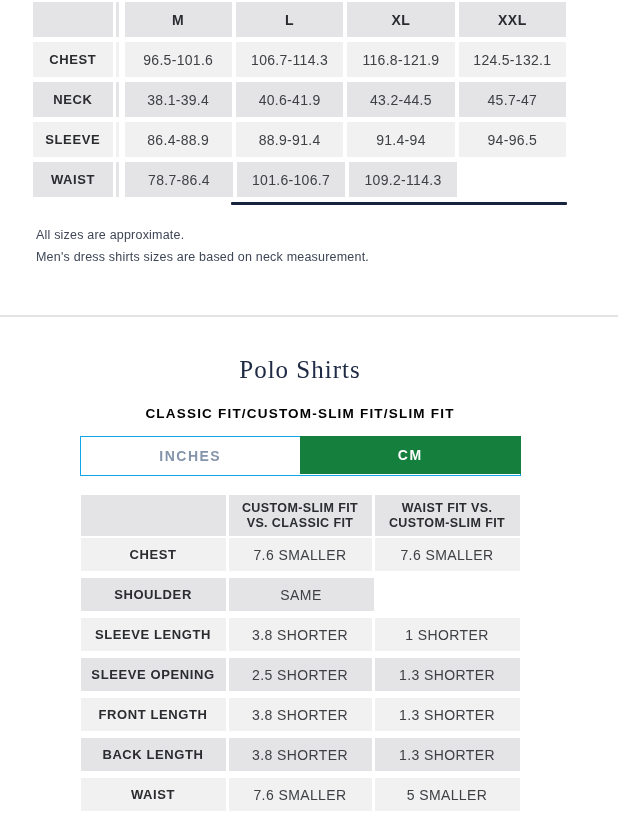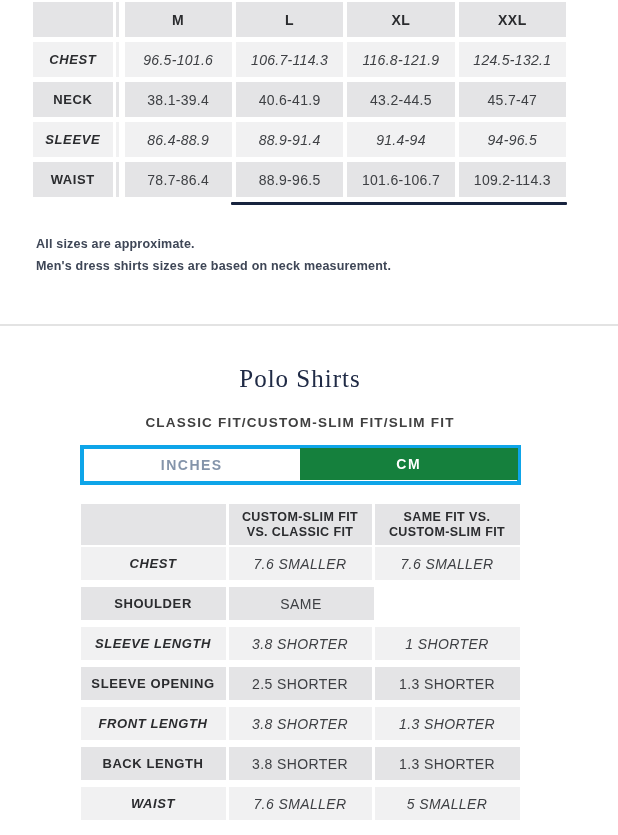--- a/index.html
+++ b/index.html
@@ -12,41 +12,41 @@
   .size-chart{margin:2px 0 0 33px;width:533px;}
   .t-row{display:flex;height:35px;margin-bottom:5px;}
   .cell{display:flex;align-items:center;justify-content:center;box-sizing:border-box;}
   .rowhead{width:80px;font-weight:bold;font-size:13px;letter-spacing:.6px;color:#2b2c2f;}
   .sliver{width:3px;margin:0 3px;}
   .colcell{width:108px;margin-left:4px;}
   .colcell.first{margin-left:3px;}
   .colhead{font-weight:bold;font-size:14px;letter-spacing:.5px;color:#2b2c2f;}
   .val{font-size:14px;letter-spacing:.3px;color:#3e4044;}
   .shade-dark{background:#e4e4e6;}
-  .shade-light{background:#f1f1f2;font-style:italic;}
+  .shade-light{background:#f1f1f2;}
   .scrollbar{width:336px;height:3px;margin:1px 0 0 198px;background:#17233e;border-radius:1px;}
   
-  .notes{margin:33px 0 0 36px;font-weight:bold;}
+  .notes{margin:24px 0 0 36px;}
   .notes p{margin:0 0 9px 0;font-size:12.5px;line-height:13px;color:#3e4656;letter-spacing:.2px;}
   
   .divider{height:0;border:none;border-top:2px solid #e3e3e3;margin:51px 0 0 0;width:618px;}
   
   .polo{width:600px;text-align:center;}
   .polo-title{
     font-family:"Liberation Serif", serif;font-weight:400;
     font-size:25px;line-height:34px;color:#202b46;letter-spacing:1px;
     margin:36px 0 0 0;
   }
   .polo-subtitle{
-    margin-top:19px;font-size:13.5px;font-weight:bold;letter-spacing:1.2px;color:#404040;
+    margin-top:19px;font-size:13.5px;font-weight:bold;letter-spacing:1.2px;color:#000000;
   }
   
   .toggle{
     position:relative;width:441px;height:40px;margin:15px auto 0 auto;
-    border:4px solid #0ea5e9;box-sizing:border-box;display:flex;
+    border:1px solid #0ea5e9;box-sizing:border-box;display:flex;
   }
   .toggle button{
     appearance:none;border:none;background:transparent;cursor:pointer;
     font-family:"Liberation Sans", sans-serif;
     width:50%;height:100%;display:flex;align-items:center;justify-content:center;
     font-size:14px;font-weight:bold;letter-spacing:1.5px;
   }
   .toggle .tab-inches{color:#8494aa;background:#ffffff;}
   .toggle .tab-cm{
     position:absolute;top:-1px;right:-1px;bottom:-1px;width:calc(50% + 1px);
@@ -102,21 +102,20 @@
     <div class="cell colcell first shade-light val">86.4-88.9</div>
     <div class="cell colcell shade-light val">88.9-91.4</div>
     <div class="cell colcell shade-light val">91.4-94</div>
     <div class="cell colcell shade-light val">94-96.5</div>
   </div>
 
   <div class="t-row">
     <div class="cell rowhead shade-dark">WAIST</div>
     <div class="sliver shade-dark"></div>
     <div class="cell colcell first shade-dark val">78.7-86.4</div>
-    <div class="cell colcell shade-dark val">88.9-96.5</div>
     <div class="cell colcell shade-dark val">101.6-106.7</div>
     <div class="cell colcell shade-dark val">109.2-114.3</div>
   </div>
 
   <div class="scrollbar"></div>
 </div>
 
 <div class="notes">
   <p>All sizes are approximate.</p>
   <p>Men's dress shirts sizes are based on neck measurement.</p>
@@ -137,21 +136,21 @@
 
   <div class="fit-table">
 
     <div class="f-row header">
       <div class="f-cell f-c1 shade-dark"></div>
       <div class="f-cell f-c2 shade-dark">
         <span class="hl">CUSTOM-SLIM FIT</span>
         <span class="hl">VS. CLASSIC FIT</span>
       </div>
       <div class="f-cell f-c3 shade-dark">
-        <span class="hl">SAME FIT VS.</span>
+        <span class="hl">WAIST FIT VS.</span>
         <span class="hl">CUSTOM-SLIM FIT</span>
       </div>
     </div>
 
     <div class="f-row">
       <div class="f-cell f-c1 shade-light f-label">CHEST</div>
       <div class="f-cell f-c2 shade-light f-val">7.6 SMALLER</div>
       <div class="f-cell f-c3 shade-light f-val">7.6 SMALLER</div>
     </div>
 

